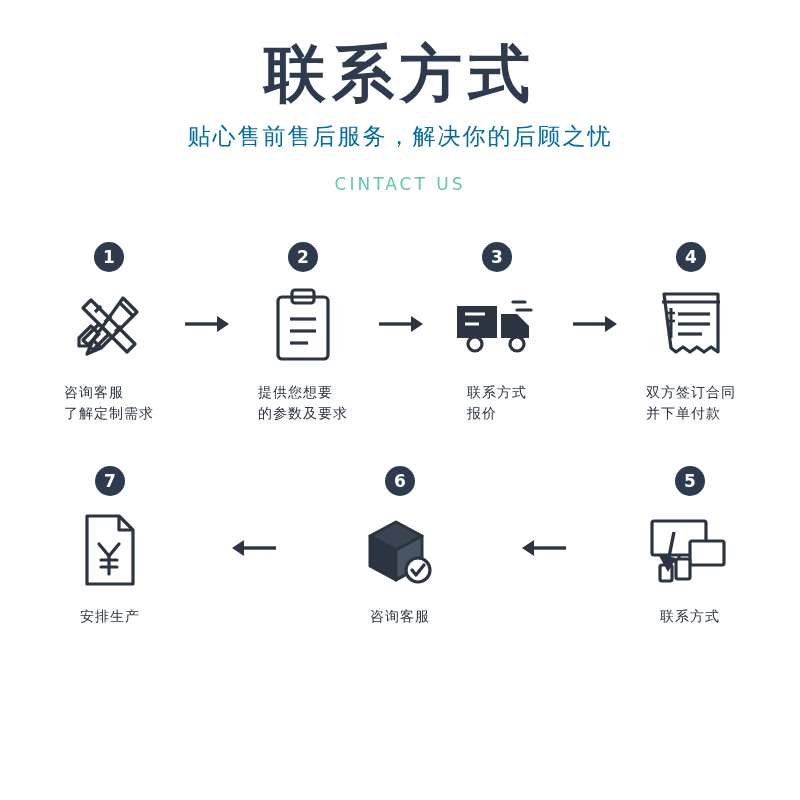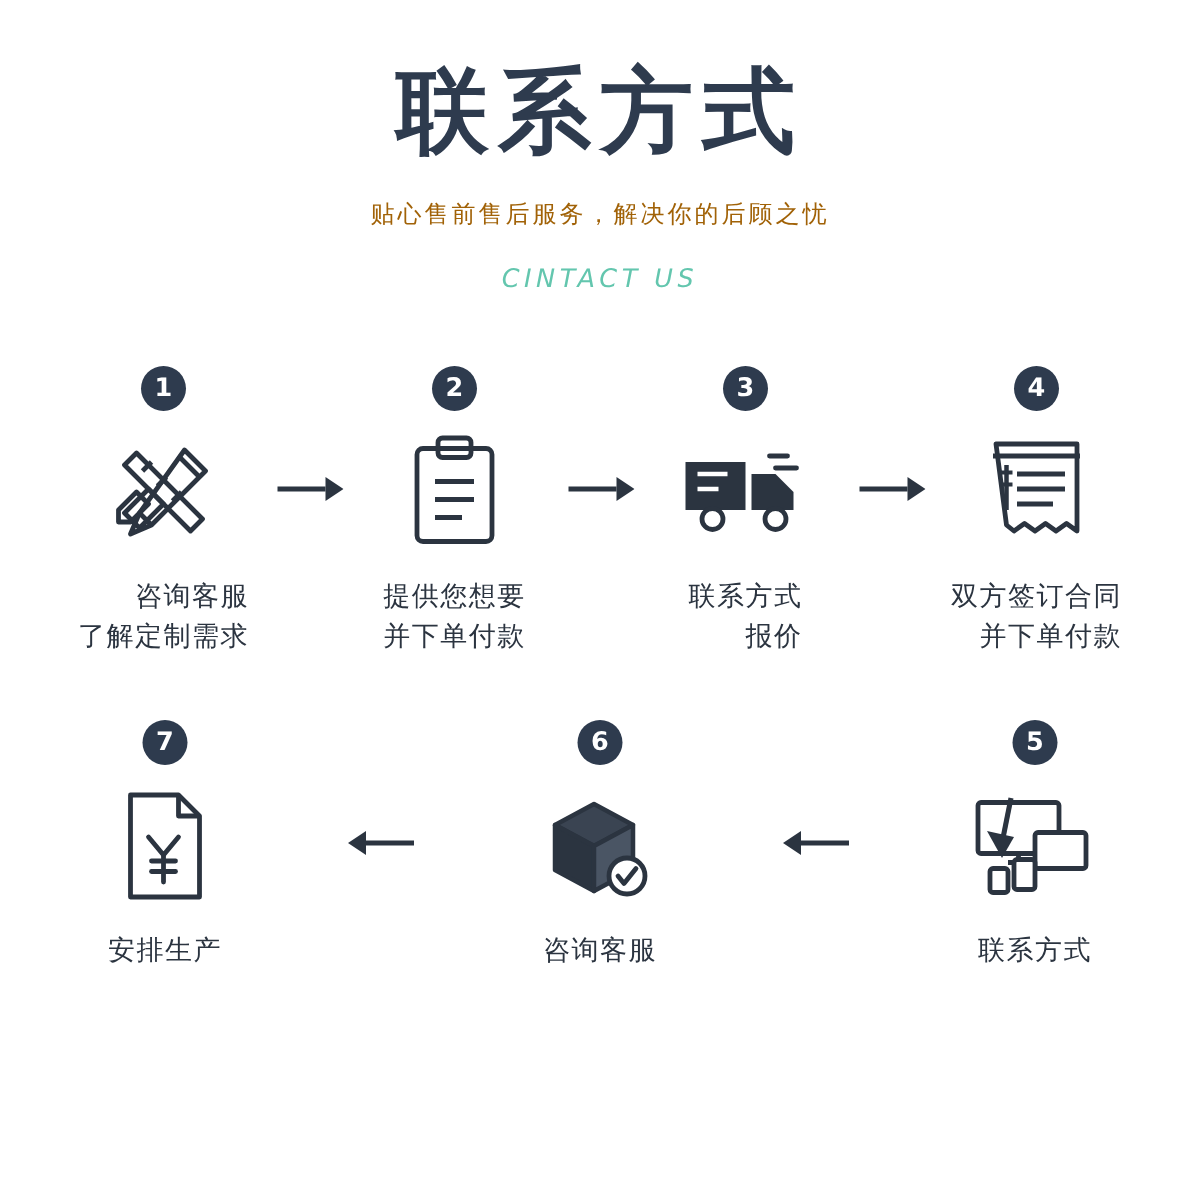--- a/index.html
+++ b/index.html
@@ -28,31 +28,30 @@
   }
   .title {
     font-size: 62px;
     font-weight: bold;
     letter-spacing: 6px;
     color: #2e3b4e;
     line-height: 1.15;
     margin: 0;
   }
   .subtitle {
-    margin-top: 24px;
-    font-size: 16px;
+    margin-top: 12px;
+    font-size: 23px;
     letter-spacing: 2px;
-    color: #a16207;
+    color: #0369a1;
   }
   .eyebrow {
     margin-top: 22px;
     font-size: 17px;
     letter-spacing: 3px;
     color: #63c6ae;
-    font-style: italic;
   }
 
   
   .flow {
     margin-top: 48px;
     padding: 0 40px;
   }
   .row {
     display: flex;
     align-items: flex-start;
@@ -81,23 +80,23 @@
     margin-bottom: 12px;
   }
   .icon {
     height: 84px;
     display: flex;
     align-items: center;
     justify-content: center;
   }
   .caption {
     margin-top: 14px;
-    font-size: 18px;
+    font-size: 14px;
     line-height: 1.5;
-    text-align: right;
+    text-align: left;
     color: #2b3440;
     letter-spacing: 1px;
     white-space: pre-line;
   }
   .arrow {
     width: 56px;
     display: flex;
     align-items: center;
     justify-content: center;
     padding-top: 72px;
@@ -164,21 +163,21 @@
             <g stroke="#2b3440" stroke-width="3.2" fill="none" stroke-linejoin="round">
               <rect x="8" y="10" width="50" height="62" rx="4"></rect>
               <rect x="22" y="3" width="22" height="13" rx="3"></rect>
               <line x1="20" y1="32" x2="46" y2="32"></line>
               <line x1="20" y1="44" x2="46" y2="44"></line>
               <line x1="20" y1="56" x2="38" y2="56"></line>
             </g>
           </svg>
         </div>
         <div class="caption">提供您想要
-并下单付款</div>
+的参数及要求</div>
       </div>
 
       <div class="arrow">
         <svg width="46" height="20" viewBox="0 0 46 20">
           <line x1="2" y1="10" x2="34" y2="10" stroke="#2b3440" stroke-width="3.4"></line>
           <polygon points="34,2 46,10 34,18" fill="#2b3440"></polygon>
         </svg>
       </div>
 
       <div class="step">

